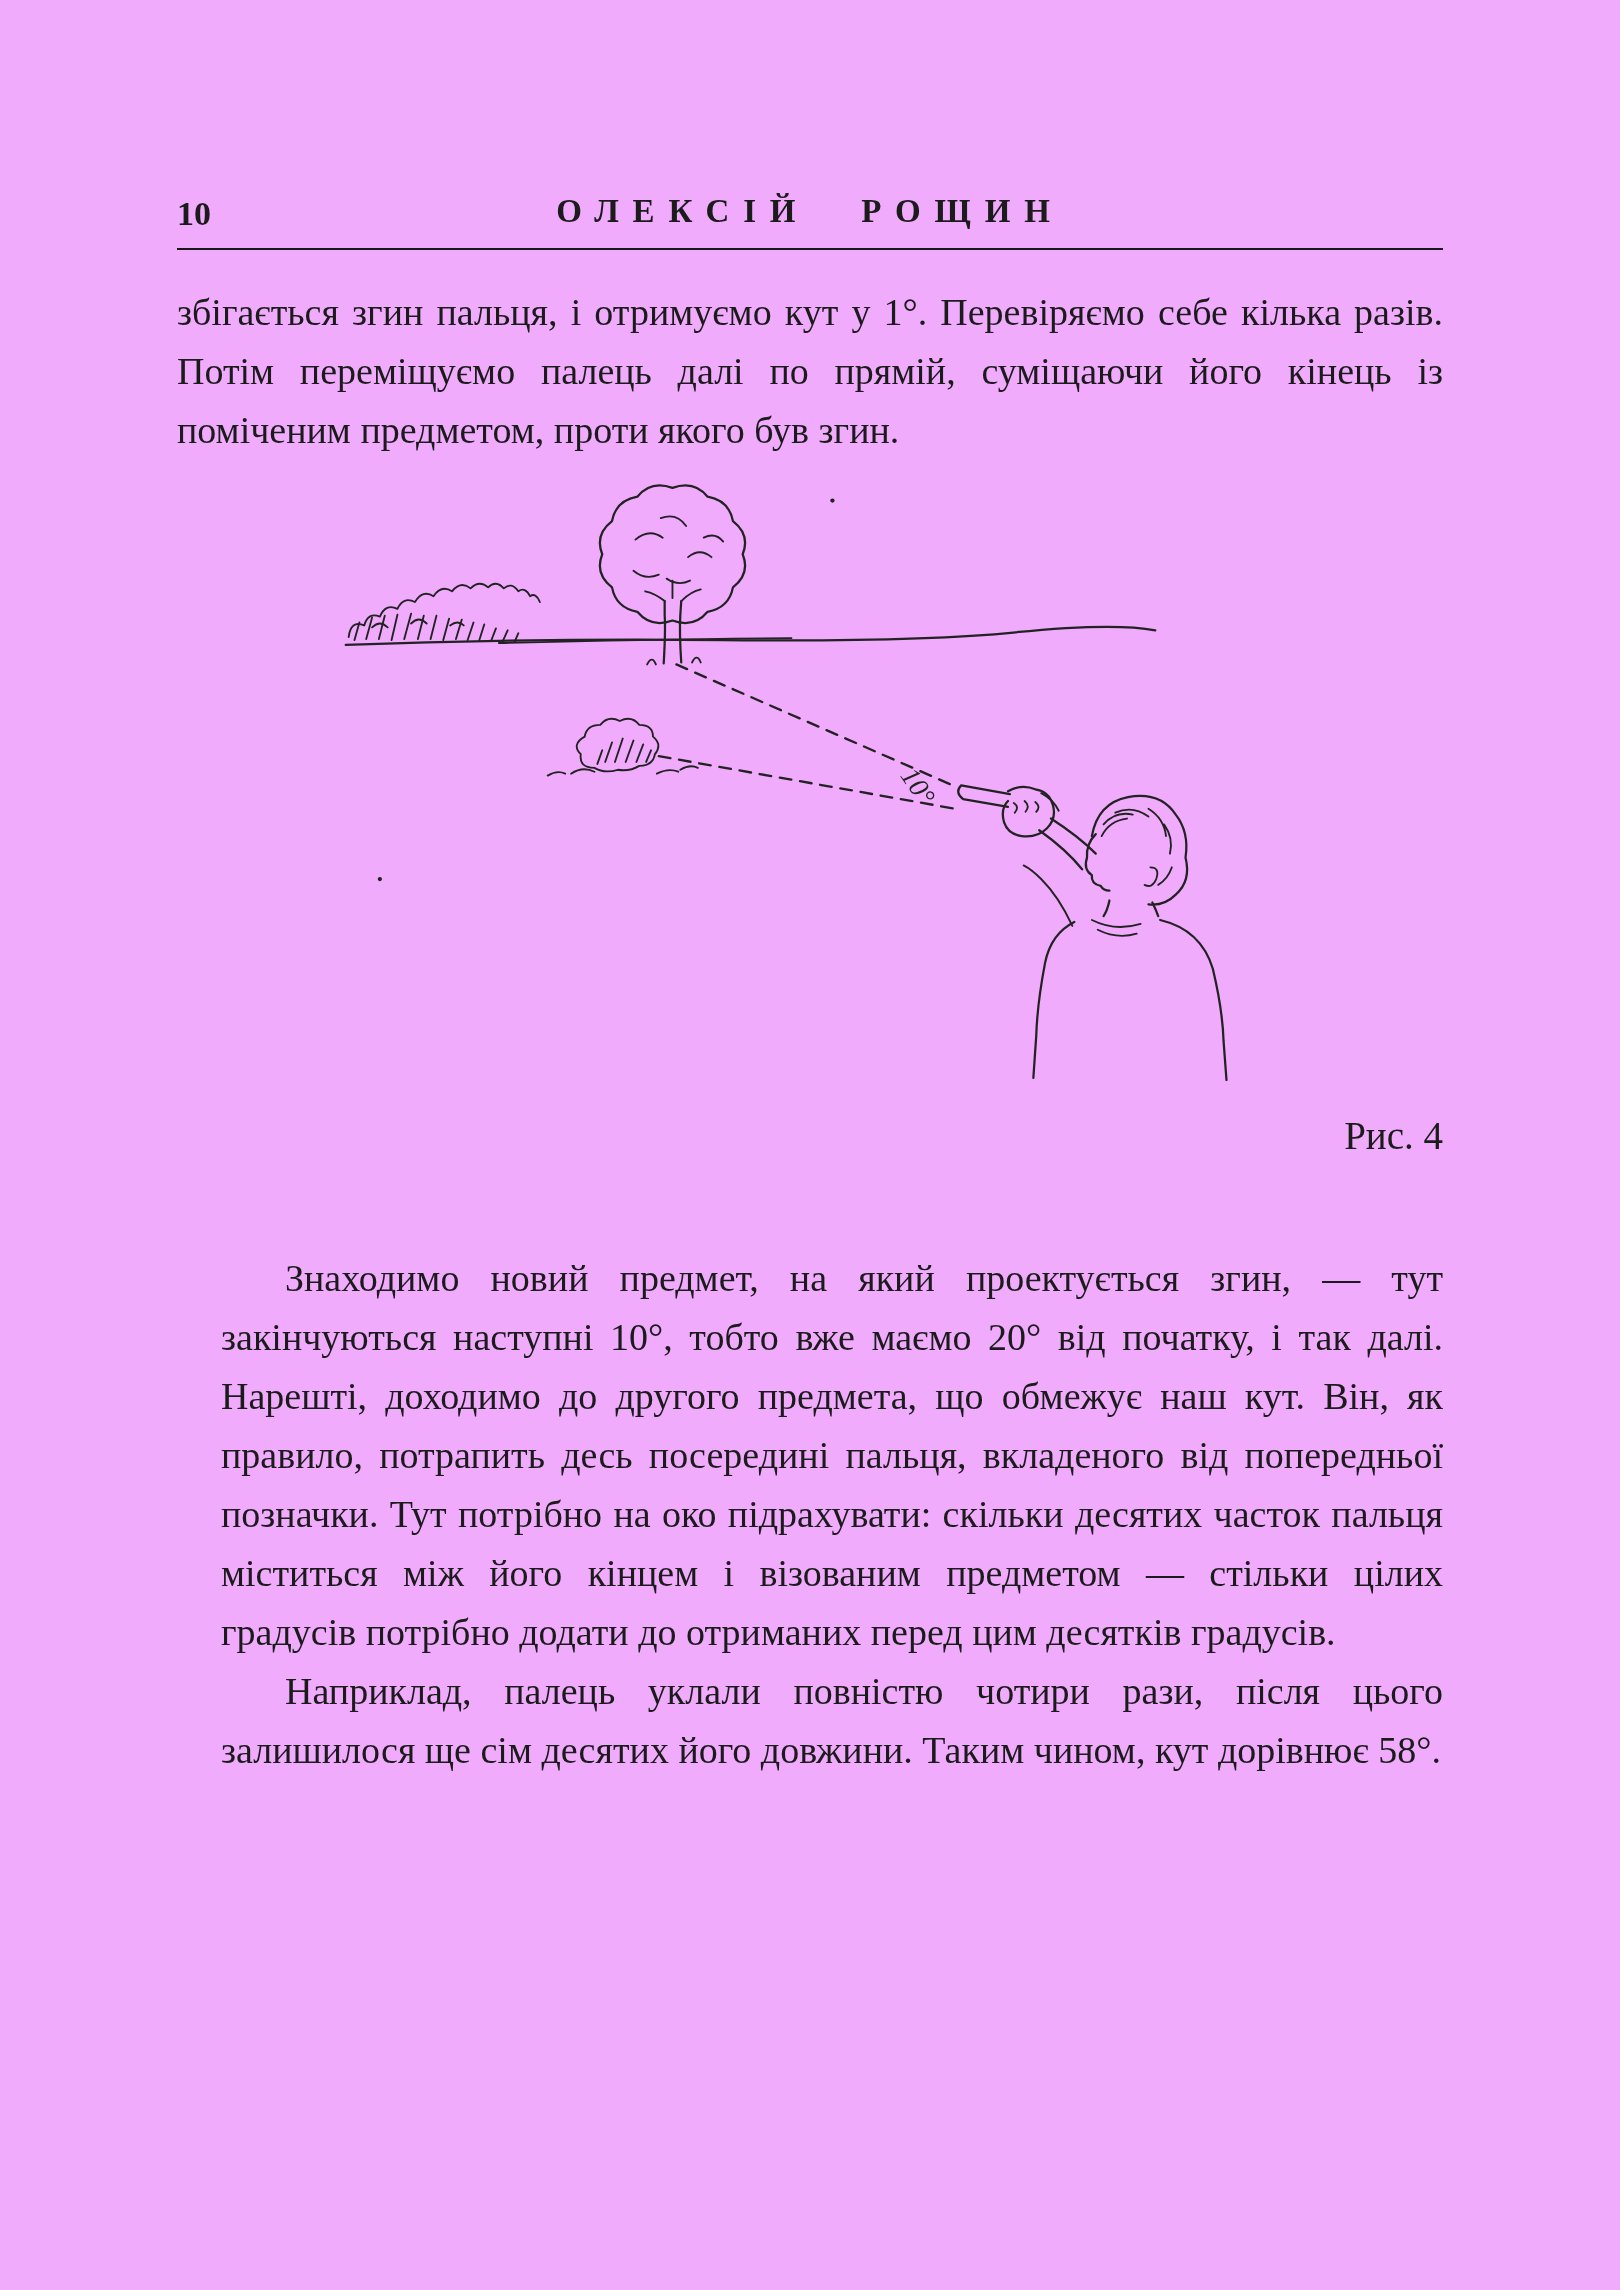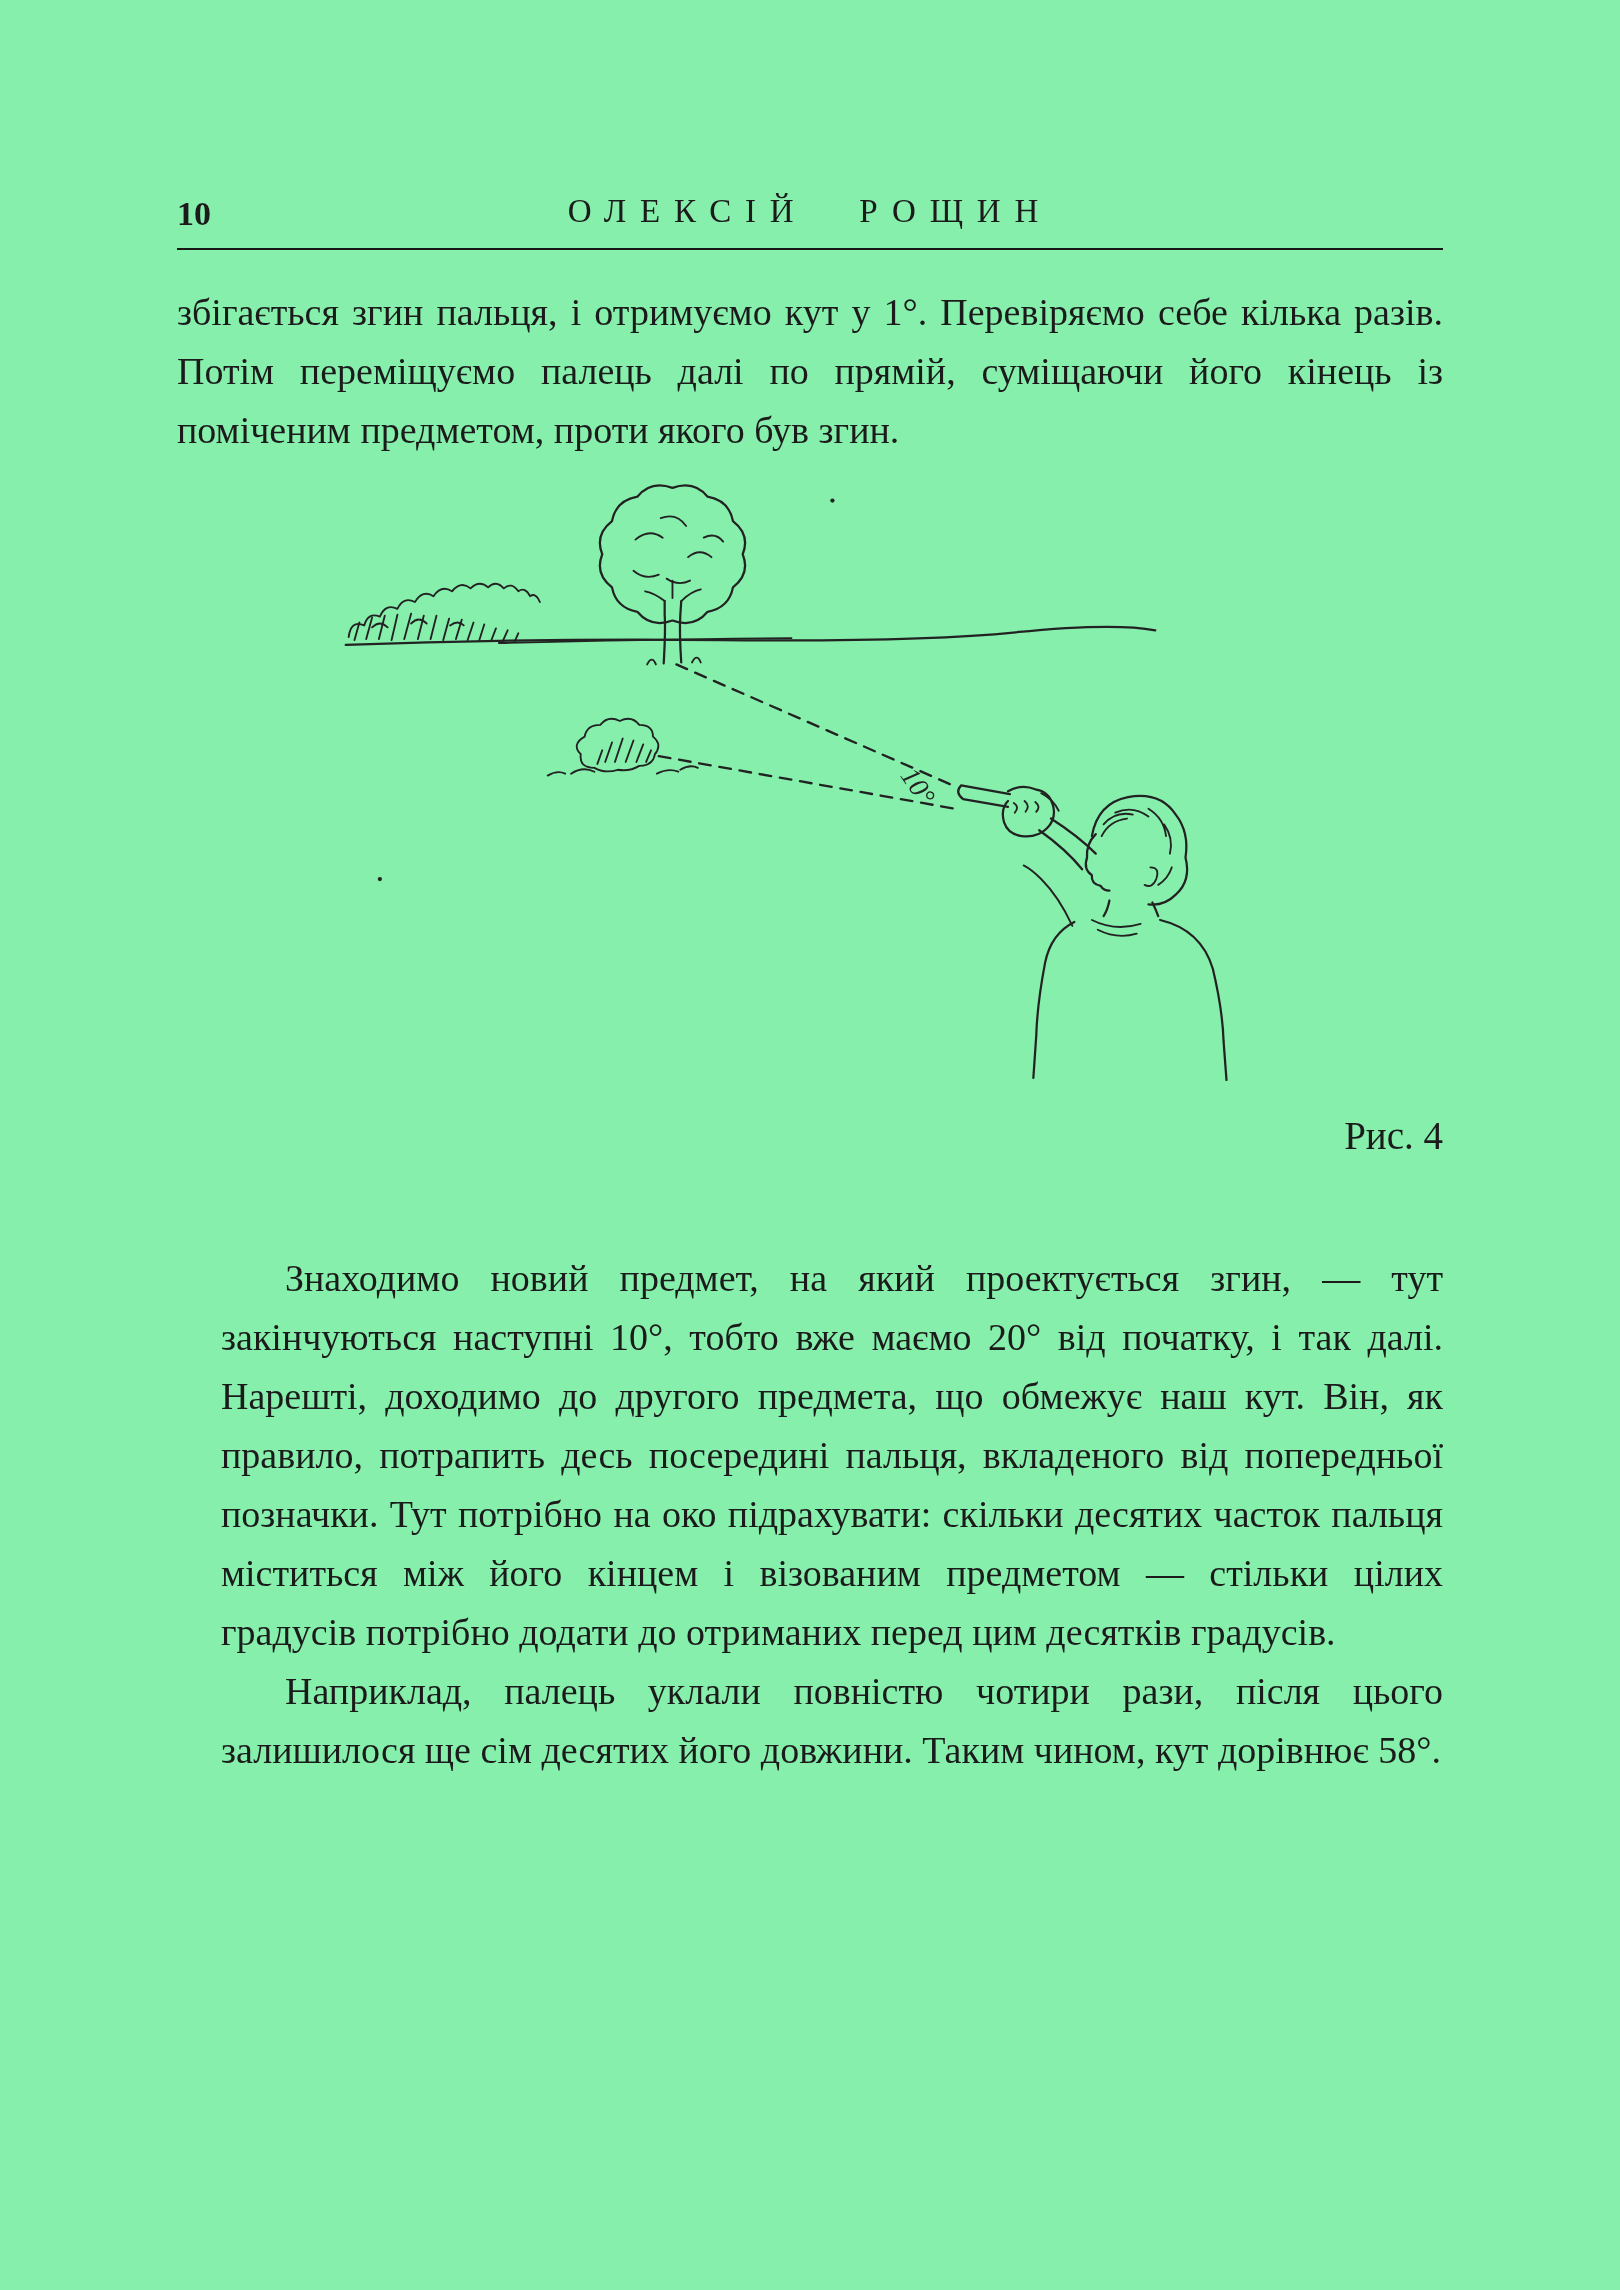--- a/index.html
+++ b/index.html
@@ -4,21 +4,21 @@
 <style>
   html, body {
     margin: 0;
     padding: 0;
     background: #ffffff;
   }
   .page {
     position: relative;
     width: 1621px;
     height: 2291px;
-    background: #86efac;
+    background: #f0abfc;
     font-family: "Liberation Serif", serif;
     color: #1b1b1b;
     overflow: hidden;
   }
   .content {
     position: absolute;
     left: 177px;
     top: 0;
     width: 1266px;
   }
@@ -30,21 +30,21 @@
   .page-number {
     position: absolute;
     left: 0;
     top: 2px;
     font-weight: bold;
     font-size: 34px;
   }
   .running-title {
     display: block;
     text-align: center;
-    font-weight: normal;
+    font-weight: bold;
     font-size: 33px;
     letter-spacing: 0.42em;
     word-spacing: 0.9em;
     white-space: nowrap;
   }
   .header-rule {
     border: 0;
     border-top: 2.9px solid #171717;
     margin: 9.8px 0 0 0;
   }

